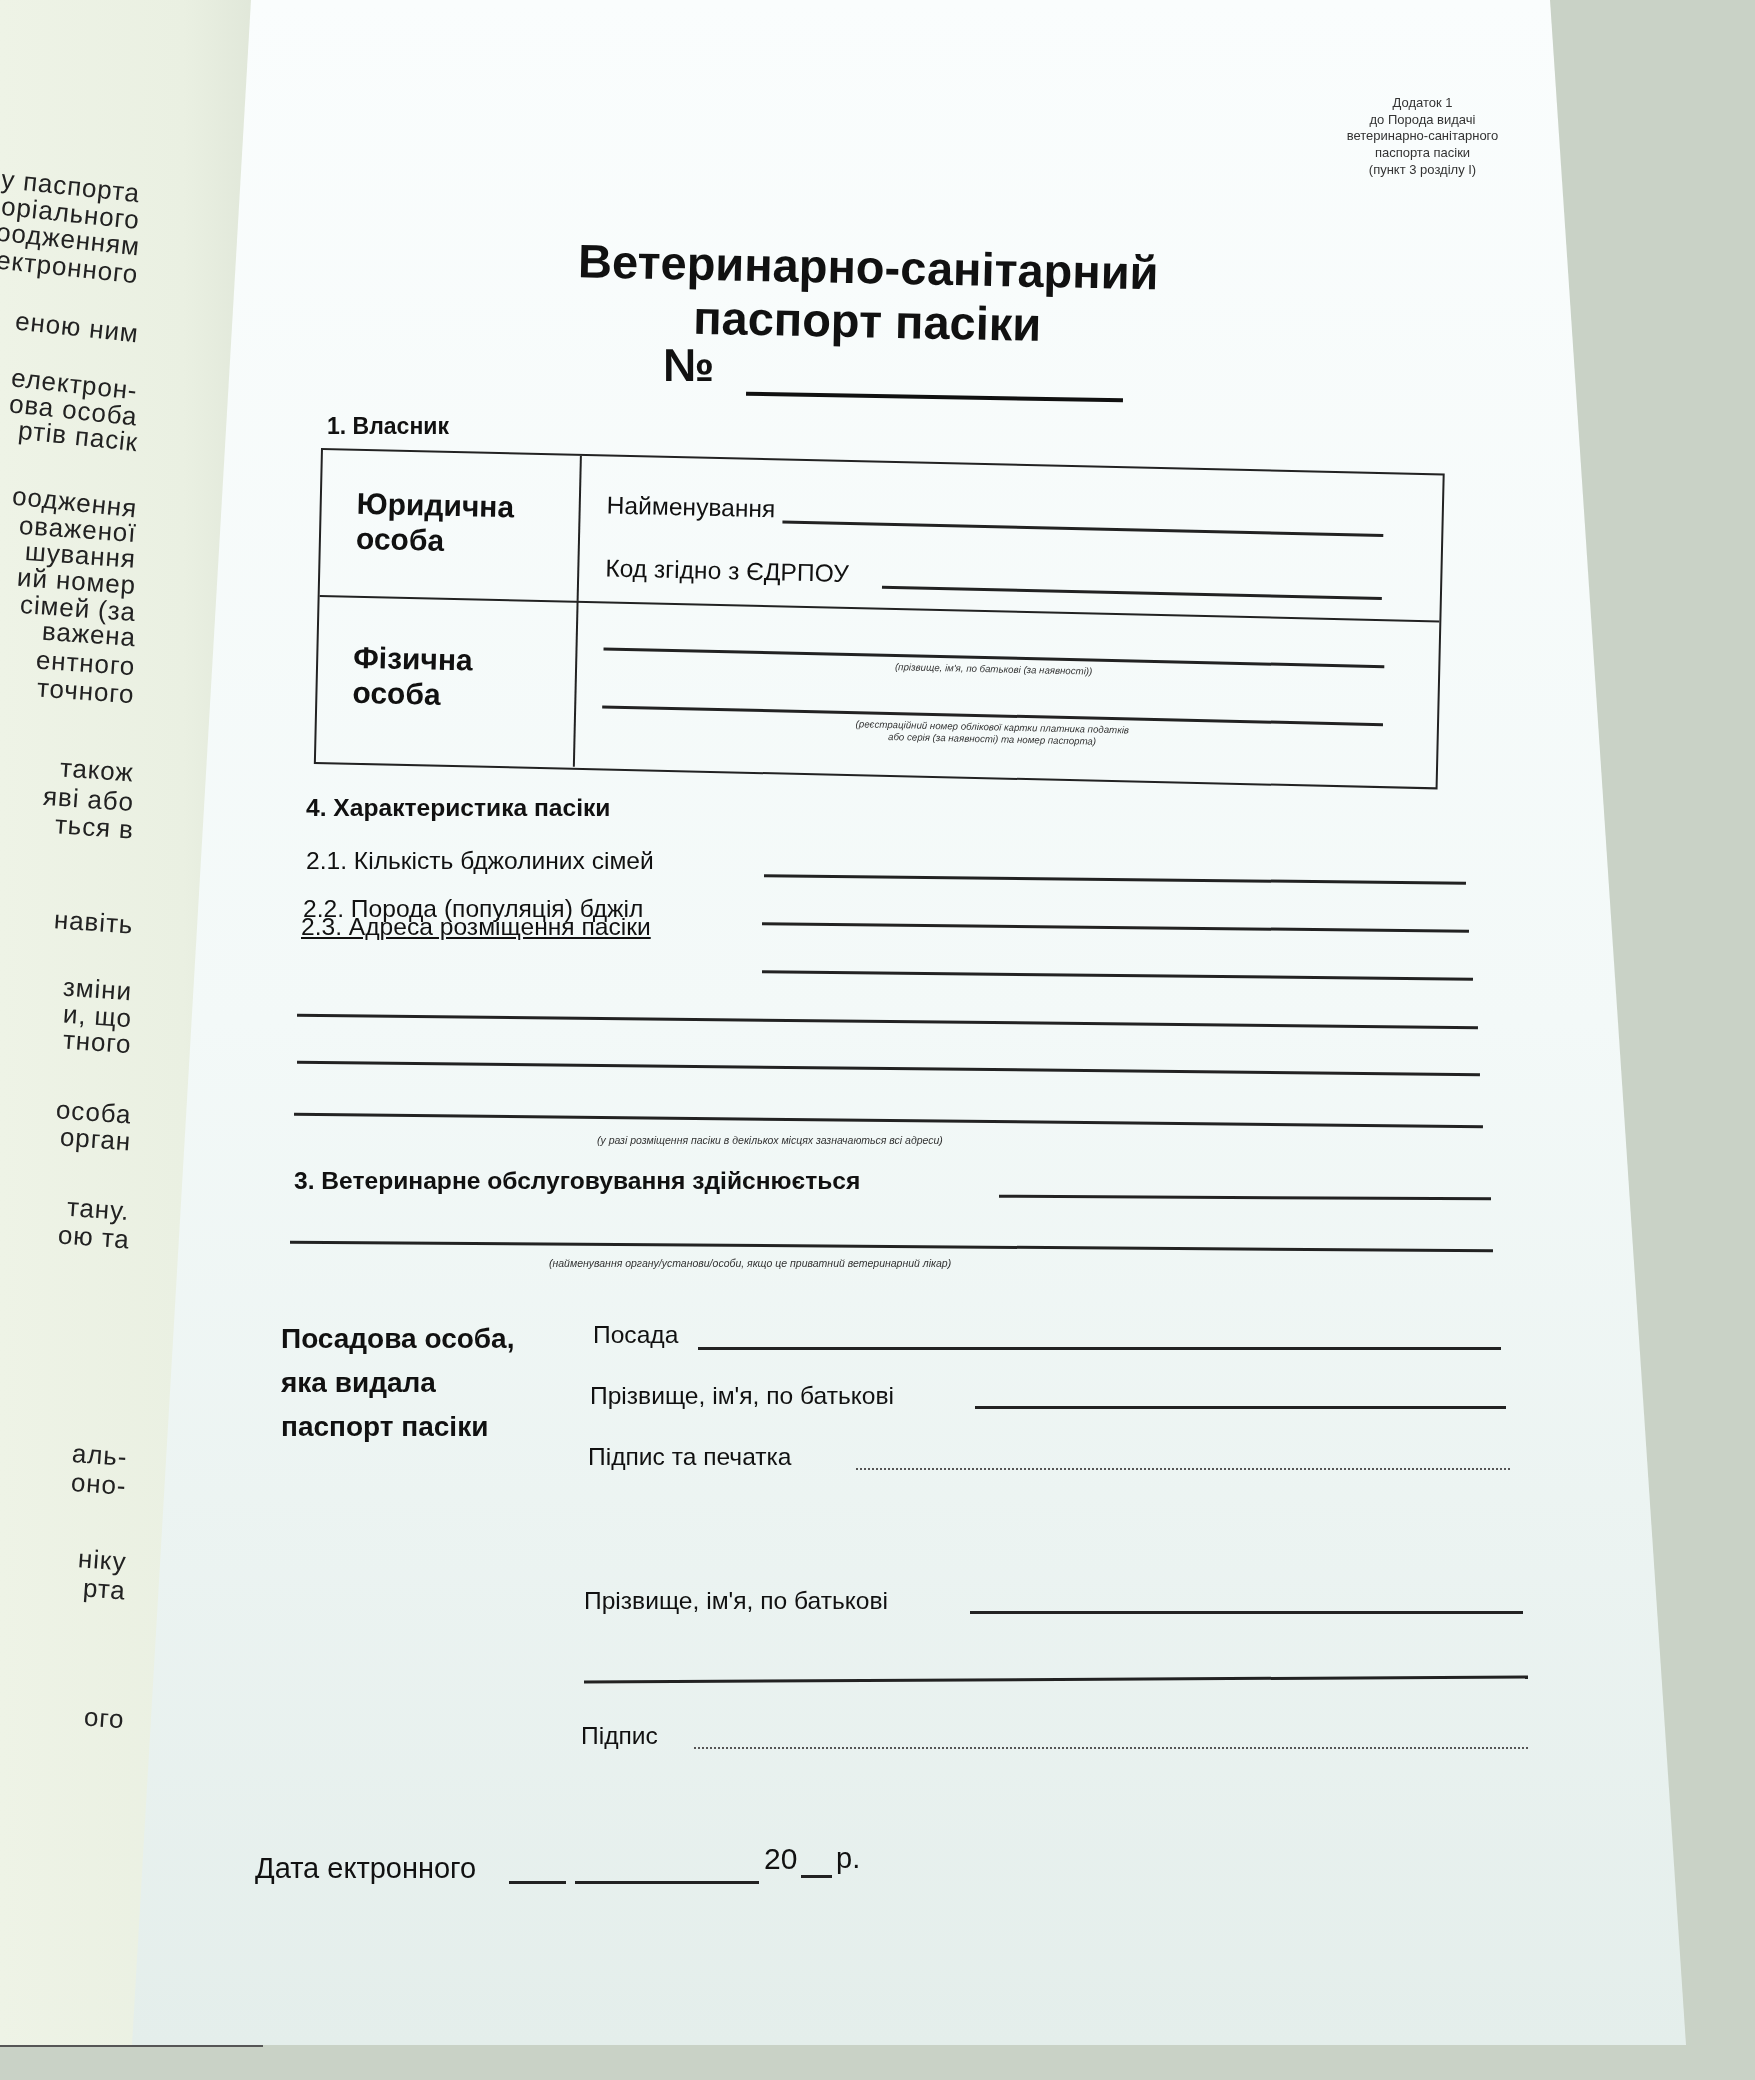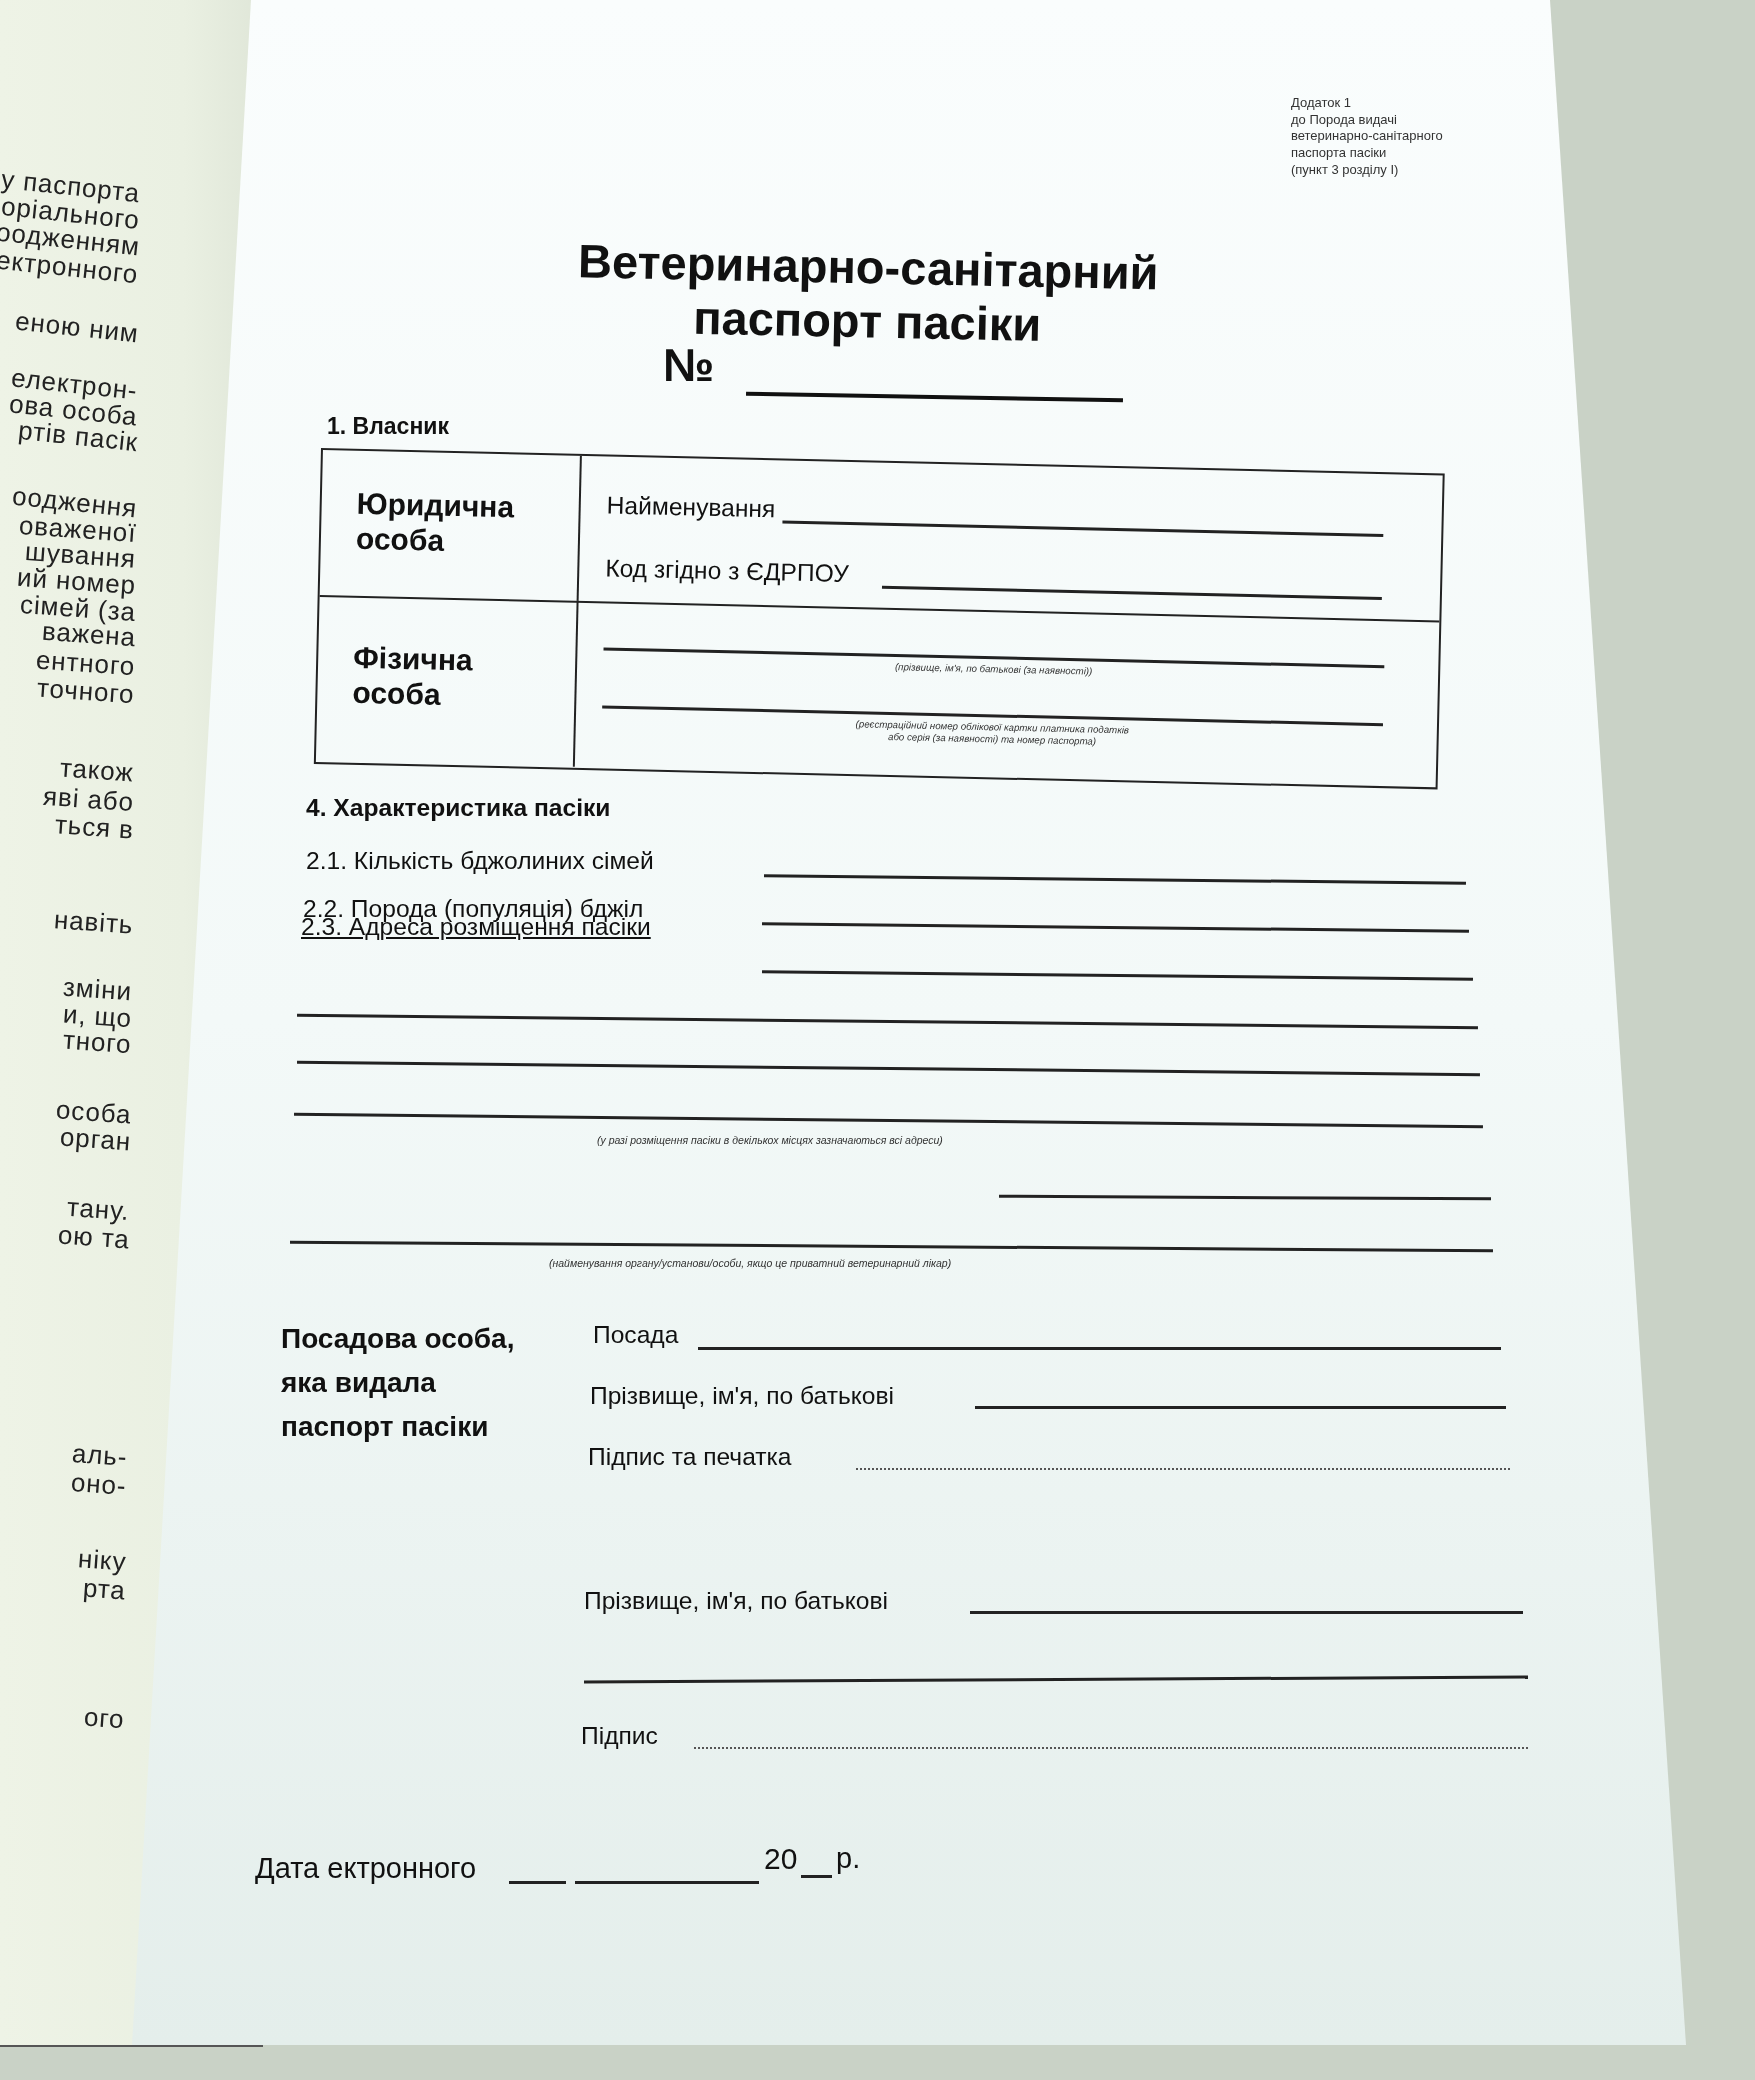--- a/index.html
+++ b/index.html
@@ -22,21 +22,21 @@
   
   .right-page {
     position:absolute; left:132px; top:0; width:1554px; height:2045px;
     background:linear-gradient(180deg,#fafdfd 0%,#f3f9f8 50%,#e4eeeb 100%);
     clip-path:polygon(119px 0, 1418px 0, 1554px 2045px, 0 2045px);
     border-bottom:3.5px solid #555;
   }
   .sheet { position:absolute; left:0; top:0; width:100%; height:100%; }
   .appendix {
     position:absolute; right:132px; top:95px; width:263px;
-    text-align:left; font-size:13px; line-height:16.7px; color:#333;
+    text-align:center; font-size:13px; line-height:16.7px; color:#333;
   }
   .title {
     position:absolute; left:386px; top:233px; width:702px; text-align:center;
     font-weight:bold; font-size:47px; line-height:54px;
     transform:rotate(1.2deg); transform-origin:left top;
   }
   .num {
     position:absolute; left:531px; top:338px; font-weight:bold; font-size:46px;
   }
   .num-line {
@@ -180,20 +180,21 @@
     <div class="uline" style="left:630px; top:926px; width:707px; transform:rotate(0.6deg);"></div>
 
     <div class="row-line" style="left:169px; top:913px;text-decoration:underline;">2.3. Адреса розміщення пасіки</div>
     <div class="uline" style="left:630px; top:974px; width:711px; transform:rotate(0.6deg);"></div>
 
     <div class="uline" style="left:165px; top:1020px; width:1181px; transform:rotate(0.6deg);"></div>
     <div class="uline" style="left:165px; top:1067px; width:1183px; transform:rotate(0.6deg);"></div>
     <div class="uline" style="left:162px; top:1119px; width:1189px; transform:rotate(0.6deg);"></div>
     <div class="caption" style="left:465px; top:1134px;">(у разі розміщення пасіки в декількох місцях зазначаються всі адреси)</div>
 
+    <div class="sec-h" style="left:162px; top:1167px;">3. Ветеринарне обслуговування здійснюється</div>
     <div class="uline" style="left:867px; top:1196px; width:492px; transform:rotate(0.3deg);"></div>
     <div class="uline" style="left:158px; top:1245px; width:1203px; transform:rotate(0.4deg);"></div>
     <div class="caption" style="left:417px; top:1257px;">(найменування органу/установи/особи, якщо це приватний ветеринарний лікар)</div>
 
     <div class="sig-head" style="left:149px; top:1317px;">
       <div>Посадова особа,</div>
       <div>яка видала</div>
       <div>паспорт пасіки</div>
     </div>
     <div class="row-line" style="left:461px; top:1321px;">Посада</div>

